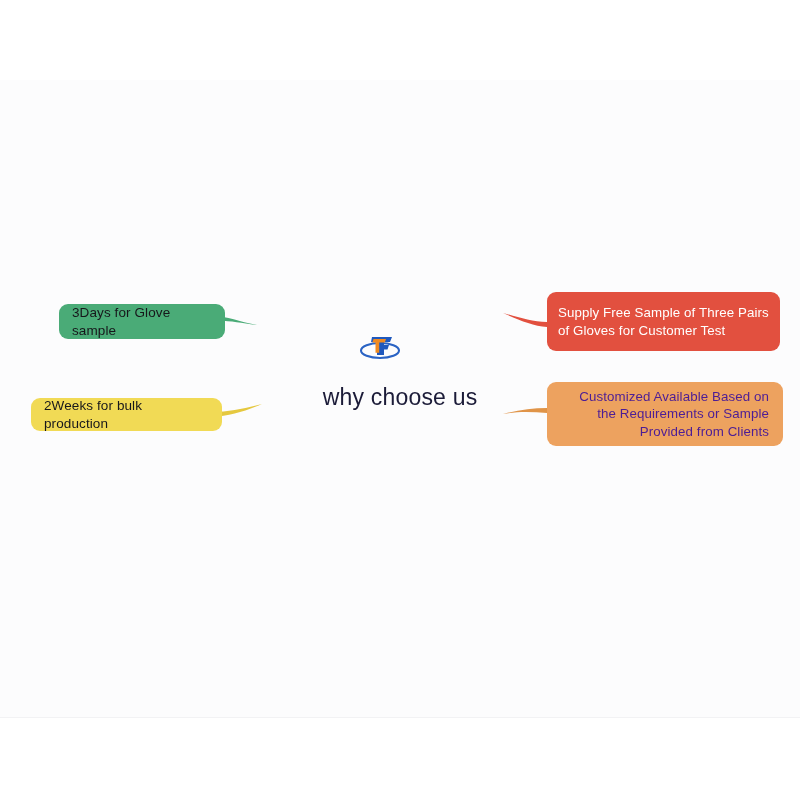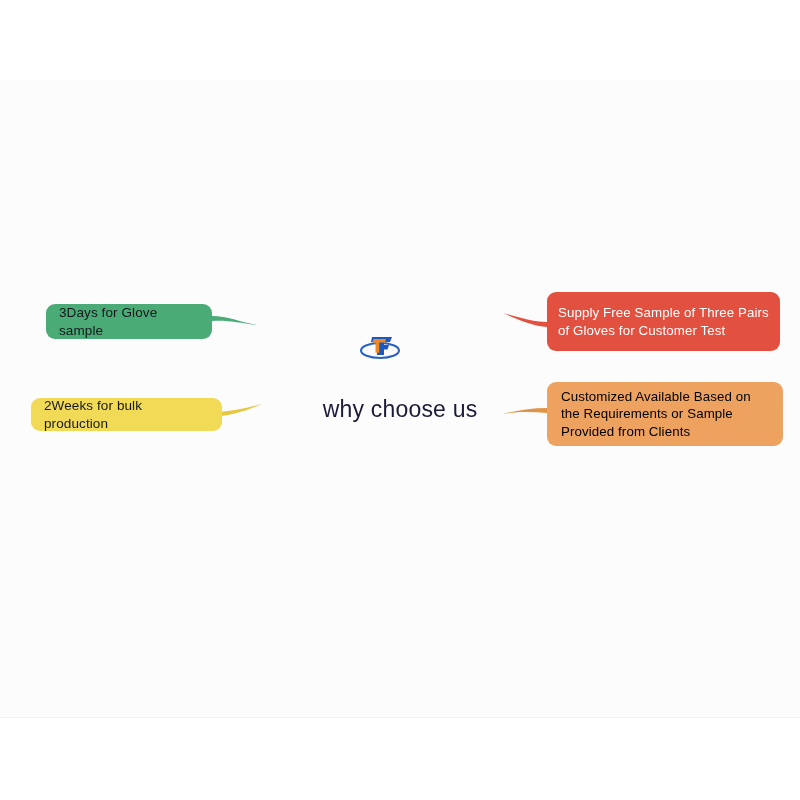--- a/index.html
+++ b/index.html
@@ -53,21 +53,21 @@
     letter-spacing: 0.1px;
   }
 
   .node-text {
     display: block;
     white-space: pre-line;
   }
 
   
   #node-days {
-    left: 46px;
+    left: 59px;
     top: 304px;
     width: 166px;
     height: 35px;
     background: #4aab77;
     padding: 0 13px;
     color: #17171b;
     font-size: 13.5px;
     justify-content: flex-end;
   }
 
@@ -96,37 +96,38 @@
   }
 
   
   #node-custom {
     left: 547px;
     top: 382px;
     width: 236px;
     height: 64px;
     background: #eda25f;
     padding: 0 14px;
-    color: #000000;
+    color: #4c1d95;
     font-size: 13.3px;
+    text-align: right;
   }
 
   
   .center-logo {
     position: absolute;
     left: 358px;
     top: 331px;
     width: 44px;
     height: 31px;
   }
 
   .center-title {
     position: absolute;
     left: 250px;
-    top: 396px;
+    top: 384px;
     width: 300px;
     text-align: center;
     font-size: 23px;
     color: #1b1b38;
     letter-spacing: 0.2px;
   }
 </style>
 </head>
 <body>
 

